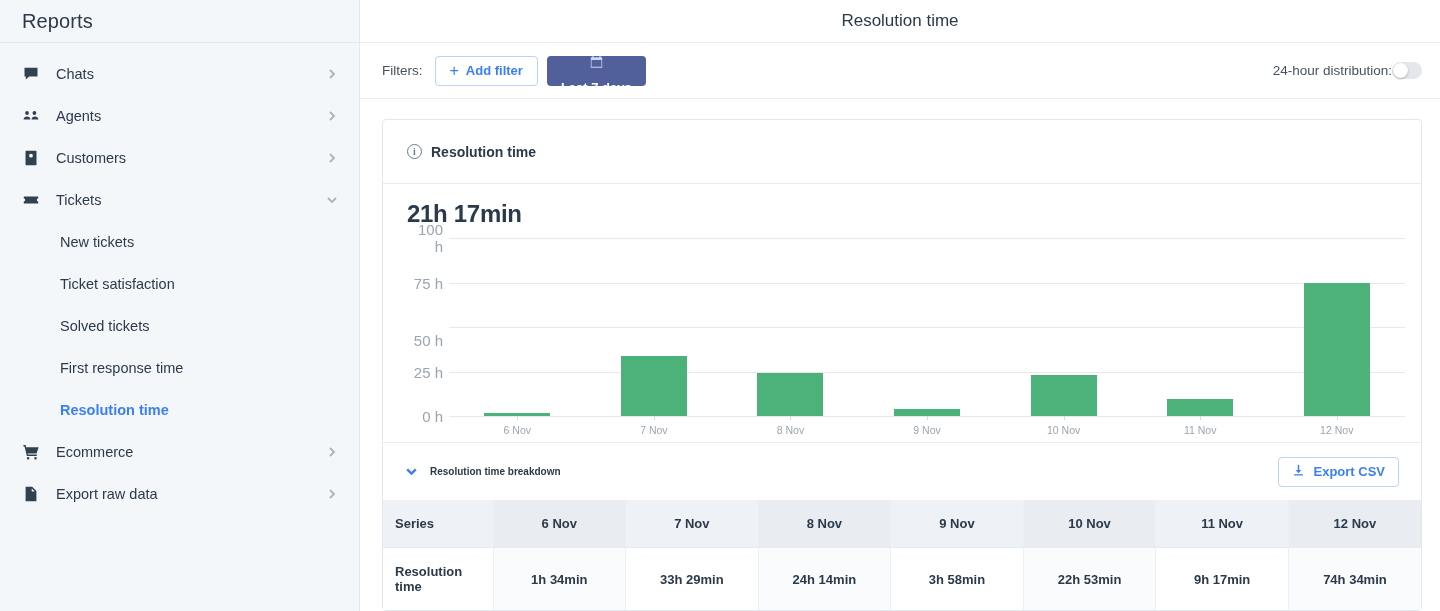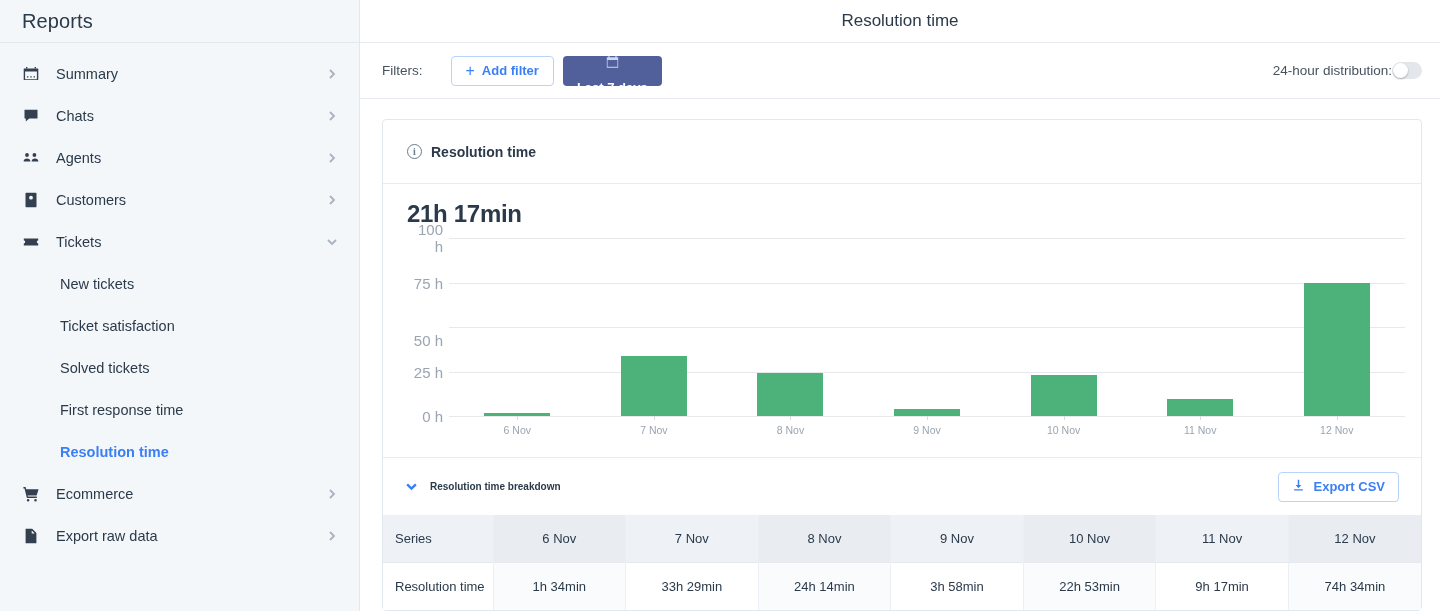--- a/index.html
+++ b/index.html
@@ -63,21 +63,21 @@
     flex: 0 0 43px;
   }
   .topbar-title { font-size: 17px; color: #2b3a4a; }
 
   .filterbar {
     height: 56px; flex: 0 0 56px;
     display: flex; align-items: center;
     padding: 0 18px 0 22px;
     border-bottom: 1px solid #e8ecf1;
   }
-  .filters-label { font-size: 13.5px; color: #46535f; margin-right: 28px; }
+  .filters-label { font-size: 13.5px; color: #46535f; margin-right: 12px; }
   .btn-addfilter {
     height: 30px; display: flex; align-items: center; gap: 7px;
     padding: 0 14px;
     border: 1px solid #b9d3fb; border-radius: 4px;
     background: #fff; color: #3b7ff5;
     font-size: 13px; font-weight: bold; cursor: pointer;
   }
   .btn-addfilter .plus { font-size: 16px; font-weight: 400; line-height: 1; }
   .btn-daterange {
     height: 30px; display: flex; align-items: center; gap: 8px;
@@ -162,21 +162,21 @@
     padding: 0 13px;
     border: 1px solid #b9d3fb; border-radius: 4px;
     background: #fff; color: #3b7ff5;
     font-size: 13px; font-weight: bold; cursor: pointer;
   }
   .btn-export svg { width: 13px; height: 13px; fill: #3b7ff5; }
 
   
   table.bd-table { width: 100%; border-collapse: collapse; table-layout: fixed; }
   table.bd-table th, table.bd-table td {
-    height: 36px; font-size: 13px; font-weight: 400;
+    height: 36px; font-size: 13px; font-weight: 700;
     color: #2b3a4a; text-align: center;
     border-right: 1px solid #eceff3;
     padding: 16px 4px;
   }
   table.bd-table th { background: #eef1f5; color: #2b3a4a; }
   table.bd-table th:nth-child(even) { background: #e9edf2; }
   table.bd-table th:first-child, table.bd-table td:first-child {
     text-align: left; padding-left: 12px; width: 110px;
   }
   table.bd-table th:first-child { background: #eef1f5; }
@@ -189,33 +189,20 @@
 <body>
 
 <div class="app">
 
   <aside class="sidebar">
     <div class="sidebar-header">
       <span class="sidebar-title">Reports</span>
     </div>
     <nav class="nav">
 
-      <div class="nav-item">
-        <span class="ico">
-          <svg viewBox="0 0 16 16">
-              <path d="M3 1h1.4v1.2H3zM11.6 1H13v1.2h-1.4zM1.2 2.6h13.6c.3 0 .5.2.5.5v10.4c0 .3-.2.5-.5.5H1.2a.5.5 0 0 1-.5-.5V3.1c0-.3.2-.5.5-.5zm.9 3v7.6h11.8V5.6zM4 10.2h1.4v1.3H4zm3.3 0h1.4v1.3H7.3zm3.3 0H12v1.3h-1.4z"></path>
-            </svg>
-        </span>
-        <span class="nav-label">Summary</span>
-        <span class="chev">
-          <svg viewBox="0 0 12 12">
-              <polyline points="4,2 8,6 4,10"></polyline>
-            </svg>
-        </span>
-      </div>
 
       <div class="nav-item">
         <span class="ico">
           <svg viewBox="0 0 16 16">
               <path d="M1.5 1.8h13v8.6H6.2L2.8 13.4v-3H1.5z"></path>
             </svg>
         </span>
         <span class="nav-label">Chats</span>
         <span class="chev">
           <svg viewBox="0 0 12 12">

